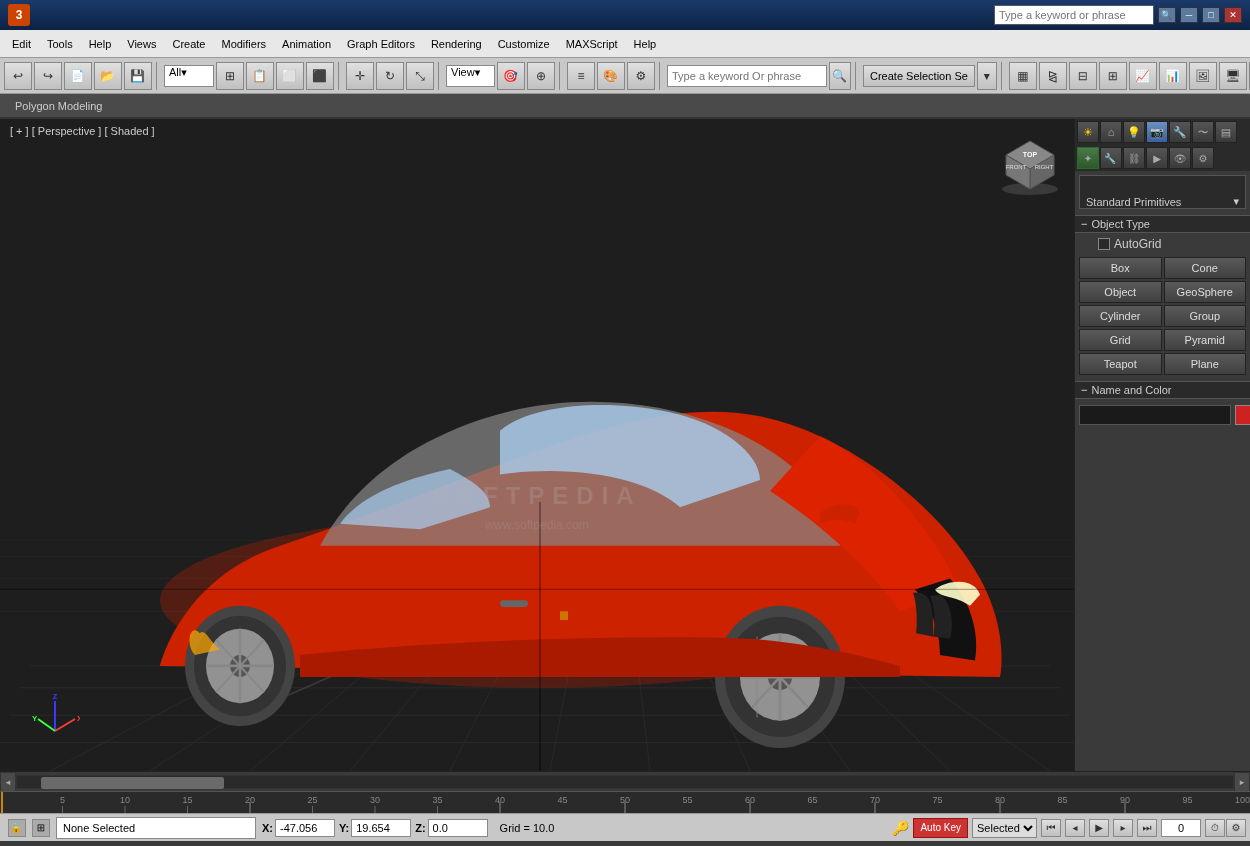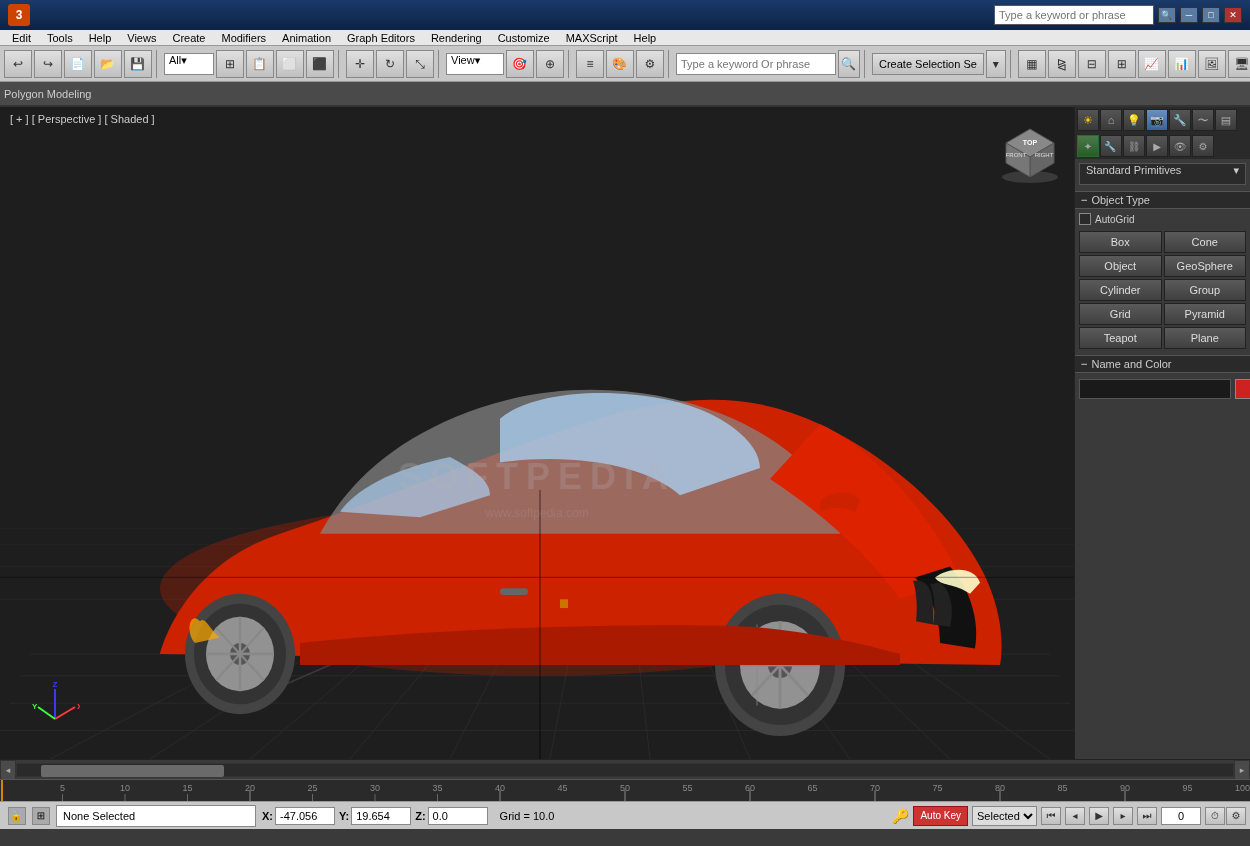--- a/index.html
+++ b/index.html
@@ -23,21 +23,21 @@
       border: 1px solid #333;
       color: #fff;
       font-size: 9px;
       display: flex; align-items: center; justify-content: center;
       cursor: pointer;
     }
     .win-btn.close { background: #aa3333; }
 
     
     #menu-bar {
-      height: 16px;
+      height: 28px;
       background: #e8e8e8;
       display: flex;
       align-items: center;
       padding: 0 4px;
       border-bottom: 1px solid #999;
     }
     .menu-item {
       padding: 2px 8px;
       color: #000;
       font-size: 11px;
@@ -121,21 +121,21 @@
       cursor: pointer;
       display: flex; align-items: center;
       margin-right: 2px;
     }
     .graphite-tab.active { background: #3a75c4; color: #fff; border-color: #2a55a4; }
     #polygon-modeling {
       height: 24px;
       background: #4a4a4a;
       display: flex;
       align-items: center;
-      padding: 0 4px;
+      padding: 0 15px;
       font-size: 11px;
       color: #ccc;
       border-bottom: 1px solid #333;
     }
 
     
     #main {
       display: flex;
       height: calc(846px - 30px - 24px - 36px - 26px - 24px - 36px - 20px - 34px);
     }
@@ -198,24 +198,24 @@
       display: flex; align-items: center; justify-content: center;
       cursor: pointer;
       color: #aaa;
       font-size: 10px;
     }
     .panel-sub-btn.active { background: linear-gradient(to bottom, #4a7a4a, #2a5a2a); border-color: #2a6a2a; }
 
     
     .panel-dropdown {
       margin: 4px;
-      height: 22px;
+      height: 34px;
       background: #2a2a2a;
       border: 1px solid #555;
-      display: flex; align-items: flex-start; justify-content: space-between;
+      display: flex; align-items: flex-end; justify-content: space-between;
       padding: 0 6px;
       cursor: pointer;
       color: #ccc;
       font-size: 11px;
       gap: 8px;
     }
 
     
     .section-header {
       background: #2a2a2a;
@@ -244,22 +244,22 @@
       color: #ddd;
       font-size: 11px;
       display: flex; align-items: center; justify-content: center;
       cursor: pointer;
     }
 
     
     .autogrid-row {
       display: flex;
       align-items: center;
-      padding: 2px 4px;
-      font-size: 10px;
+      padding: 2px 23px;
+      font-size: 12px;
       color: #ccc;
     }
     .checkbox {
       width: 12px; height: 12px;
       border: 1px solid #888;
       background: #2a2a2a;
       margin-right: 4px;
       flex-shrink: 0;
     }
 
@@ -385,21 +385,21 @@
       background: #222;
     }
 
     
     .watermark {
       position: absolute;
       bottom: 40%;
       left: 50%;
       transform: translateX(-50%);
       color: rgba(180,180,180,0.25);
-      font-size: 36px;
+      font-size: 24px;
       font-weight: bold;
       letter-spacing: 8px;
       pointer-events: none;
       white-space: nowrap;
     }
     .watermark-sub {
       position: absolute;
       bottom: calc(40% - 22px);
       left: 50%;
       transform: translateX(-50%);
@@ -474,21 +474,21 @@
   </div>
   <div class="tb-btn">⊞</div>
   <div class="tb-btn">📋</div>
   <div class="tb-btn">⬜</div>
   <div class="tb-btn">⬛</div>
   <div class="tb-separator"></div>
   <div class="tb-btn">✛</div>
   <div class="tb-btn">↻</div>
   <div class="tb-btn">⤡</div>
   <div class="tb-separator"></div>
-  <div class="tb-dropdown" style="width:58px;">
+  <div class="tb-dropdown" style="width:49px;">
     <span>View</span>▾
   </div>
   <div class="tb-btn">🎯</div>
   <div class="tb-btn">⊕</div>
   <div class="tb-separator"></div>
   <div class="tb-btn">≡</div>
   <div class="tb-btn">🎨</div>
   <div class="tb-btn">⚙</div>
   <div class="tb-separator"></div>
   <input type="text" class="search-box" placeholder="Type a keyword Or phrase" style="">

